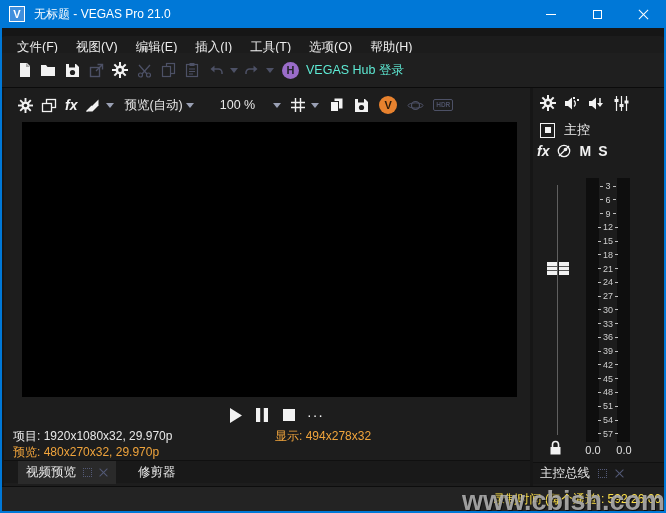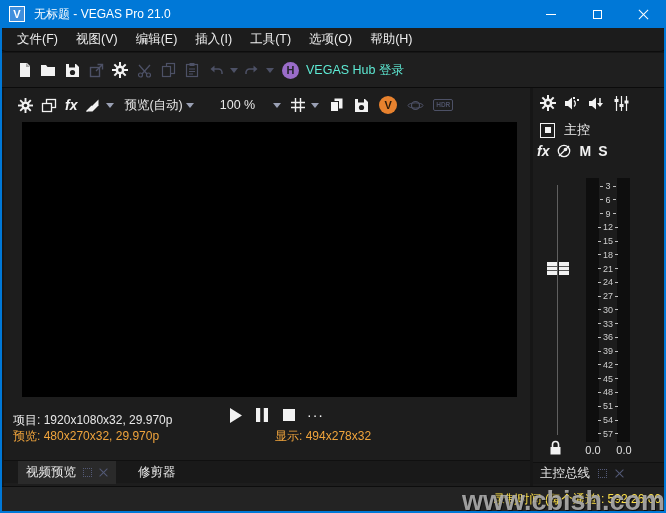--- a/index.html
+++ b/index.html
@@ -15,21 +15,21 @@
   .title-text { color:#fff; font-size:12px; margin-left:9px; }
   .win-controls { margin-left:auto; display:flex; height:28px; }
   .win-btn { width:46px; height:28px; display:flex; align-items:center; justify-content:center; }
   .min-glyph { width:10px; height:1px; background:#fff; }
   .max-glyph { width:9px; height:9px; border:1px solid #fff; }
   .close-glyph { position:relative; width:11px; height:11px; }
   .close-glyph:before,.close-glyph:after { content:""; position:absolute; left:-1px; top:5px; width:13px; height:1px; background:#fff; }
   .close-glyph:before { transform:rotate(45deg); } .close-glyph:after { transform:rotate(-45deg); }
 
   
-  .menubar { left:0; top:28px; width:666px; height:24px; background:#1c1c1c; display:flex; align-items:center; padding-left:8px; border-bottom:1px solid #0d0d0d;border-radius:6px; }
+  .menubar { left:0; top:36px; width:666px; height:24px; background:#1c1c1c; display:flex; align-items:center; padding-left:8px; border-bottom:1px solid #0d0d0d;border-radius:6px; }
   .menu-item { color:#eee; font-size:12.5px; padding:0 9px; height:24px; display:flex; align-items:center; }
 
   
   .toolbar { left:0; top:53px; width:666px; height:35px; background:#1f1f1f; display:flex; align-items:center; padding-left:12px; border-bottom:1px solid #0b0b0b; }
   .tbtn { width:24px; height:26px; display:flex; align-items:center; justify-content:center; color:#f2f2f2; }
   .tbtn.dis { color:#4d5166; }
   .caret { width:0; height:0; border-left:4px solid transparent; border-right:4px solid transparent; border-top:5px solid #9aa0b4; margin:0 2px; }
   .caret.dis { border-top-color:#4d5166; }
   .hub-circle { width:17px; height:17px; border-radius:50%; background:#9a6cc9; color:#24242c; font-weight:bold; font-size:11px;
                 display:flex; align-items:center; justify-content:center; margin-left:6px; }
@@ -39,21 +39,21 @@
   .left-panel { left:4px; top:88px; width:526px; height:398px; background:#1d1d1d; }
   .pv-toolbar { position:absolute; left:0; top:2px; width:100%; height:30px; display:flex; align-items:center; padding-left:14px; }
   .pvbtn { height:24px; display:flex; align-items:center; justify-content:center; color:#f2f2f2; margin-right:4px; }
   .pvbtn.dis { color:#4d5166; }
   .pv-label { color:#e8e8e8; font-size:12.5px; white-space:nowrap; }
   .fx-text { font-style:italic; font-weight:bold; font-size:14px; color:#f2f2f2; }
   .video-area { position:absolute; left:18px; top:34px; width:495px; height:275px; background:#000; }
   .transport { position:absolute; left:222px; top:318px; display:flex; align-items:center; gap:9px; }
   .trbtn { width:18px; height:18px; display:flex; align-items:center; justify-content:center; color:#f2f2f2; }
   .tr-more { color:#f2f2f2; font-size:14px; letter-spacing:1px; }
-  .status-info { position:absolute; left:9px; top:324px; font-size:12px; line-height:16px; }
+  .status-info { position:absolute; left:9px; top:340px; font-size:12px; line-height:16px; }
   .stat-row { white-space:nowrap; }
   .stat-white { color:#e8e8e8; }
   .stat-orange { color:#f0a43c; }
   .status-col2 { position:absolute; left:271px; top:340px; font-size:12px; line-height:16px; }
   .tabbar { position:absolute; left:0; top:372px; width:100%; height:23px; background:#191919; border-top:1px solid #101010; display:flex; align-items:center; }
   .tab-active { height:23px; background:#2a2a2a; display:flex; align-items:center; padding:0 8px; margin-left:14px; gap:7px; }
   .tab-label { color:#e8e8e8; font-size:12.5px; }
   .tab-winicon { width:9px; height:9px; border:1px dotted #545a77; }
   .tab-x { position:relative; width:9px; height:9px; }
   .tab-x:before,.tab-x:after { content:""; position:absolute; left:-1px; top:4px; width:11px; height:1px; background:#545a77; }

